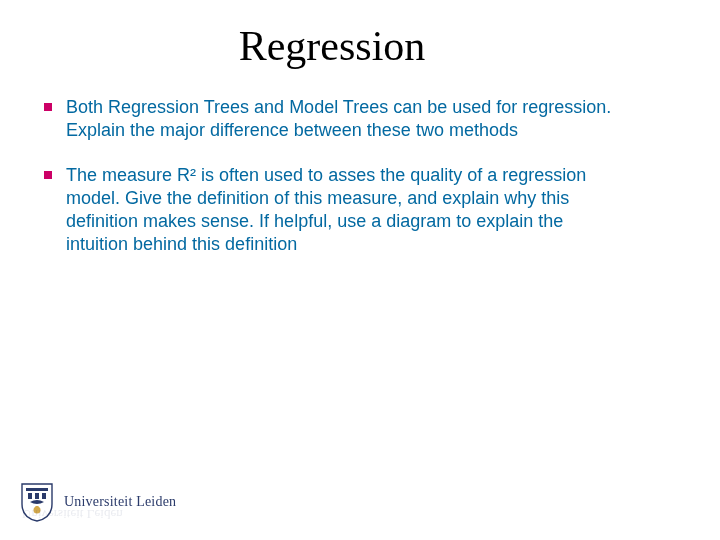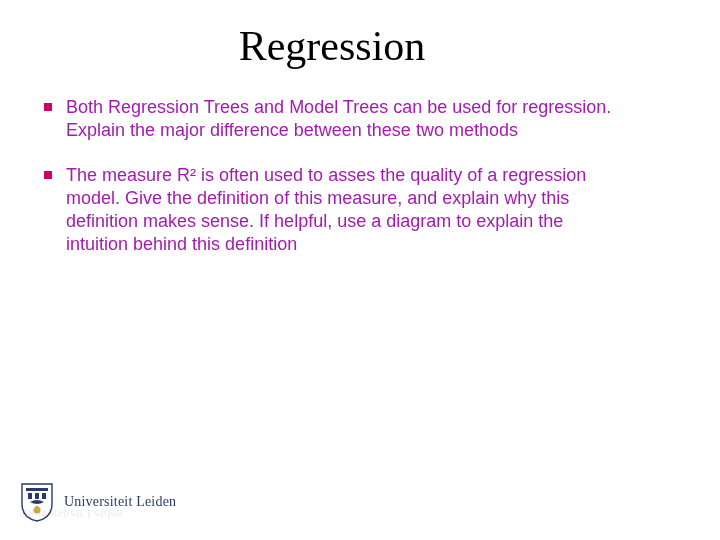--- a/index.html
+++ b/index.html
@@ -27,21 +27,21 @@
   .bullets {
     list-style: none;
     padding-left: 4px;
   }
   .bullets li {
     position: relative;
     padding-left: 22px;
     margin-bottom: 22px;
     font-size: 18px;
     line-height: 1.28;
-    color: #a21caf;
+    color: #0369a1;
   }
   .bullets li .marker {
     position: absolute;
     left: 0;
     top: 7px;
     width: 8px;
     height: 8px;
     background: #cc0066;
   }
   .footer {

